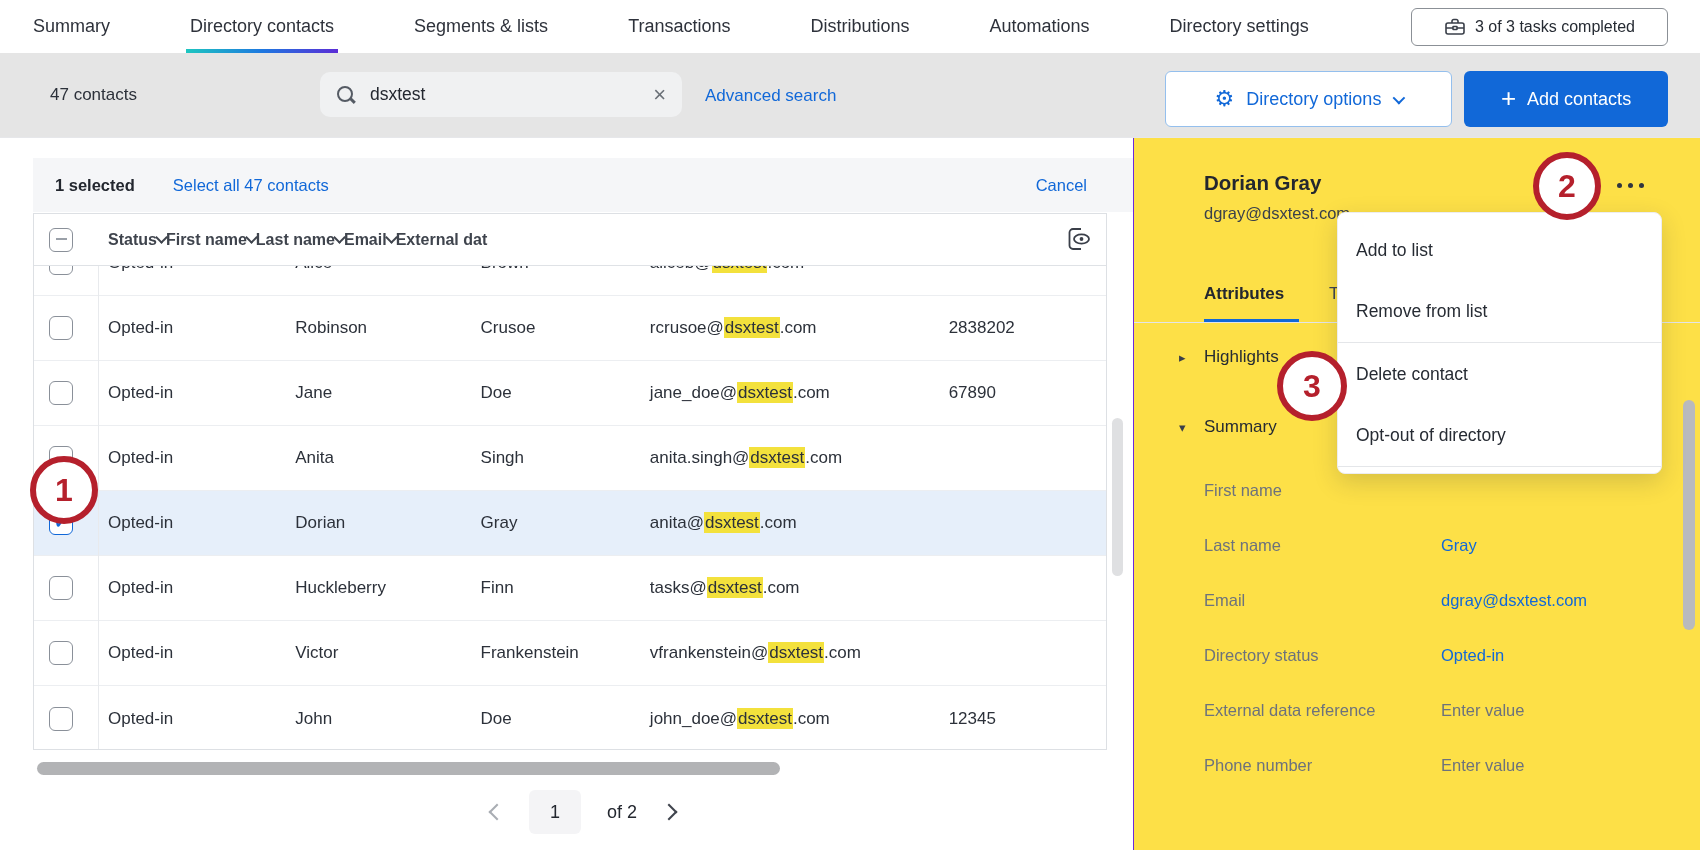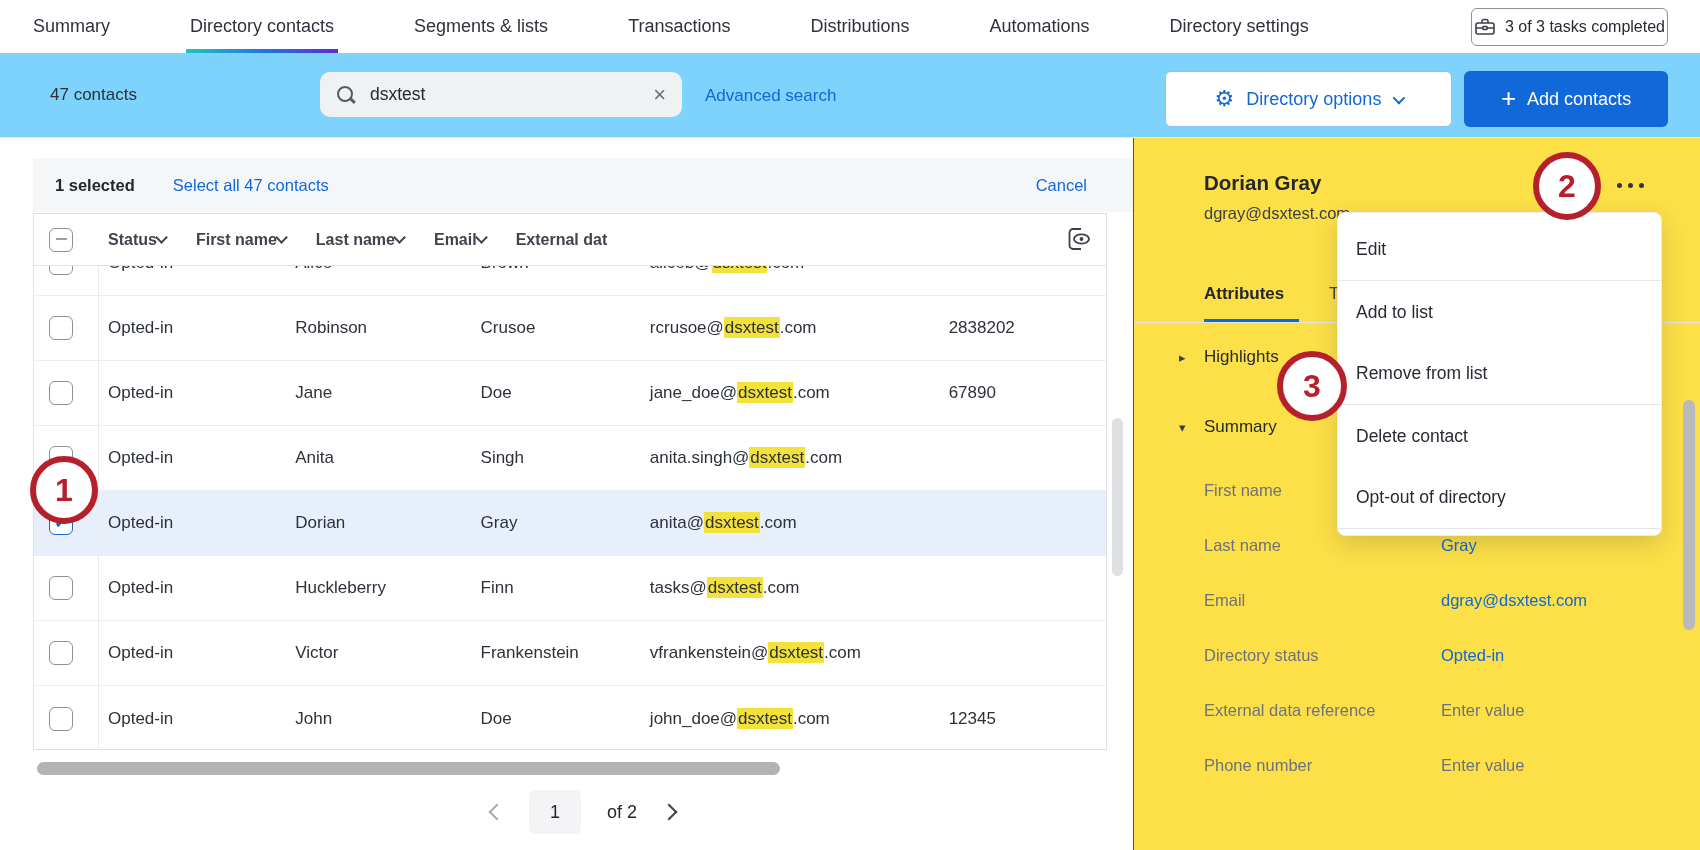--- a/index.html
+++ b/index.html
@@ -8,25 +8,25 @@
     position:relative; background:#fff; overflow:hidden;
     font-family:"Liberation Sans", sans-serif; color:#262b33;
   }
   
   .topnav { position:absolute; top:0; left:0; right:0; height:53px;
     display:flex; align-items:center; gap:80px; padding-left:33px; background:#fff; }
   .nav-tab { font-size:18px; color:#2e323b; height:53px; display:flex; align-items:center;
     position:relative; cursor:pointer; white-space:nowrap; }
   .nav-tab.active::after { content:""; position:absolute; left:-4px; right:-4px; bottom:0; height:4px;
     background:linear-gradient(90deg,#1ec6c0,#1e78e0,#5b2dd6); }
-  .tasks-btn { position:absolute; right:32px; top:8px; height:38px; padding:0 2px;
+  .tasks-btn { position:absolute; right:32px; top:8px; height:38px; padding:0 32px;
     border:1px solid #8b9096; border-radius:6px; background:#fff; display:flex; align-items:center; gap:9px;
     font-size:16px; color:#262b33; cursor:pointer; }
   
-  .toolbar { position:absolute; top:53px; left:0; right:0; height:85px; border-bottom:1px solid #e6e7ea; background:#7dd3fc; }
+  .toolbar { position:absolute; top:53px; left:0; right:0; height:85px; border-bottom:1px solid #e6e7ea; background:#e5e5e5; }
   .contact-count { position:absolute; left:50px; top:32px; font-size:17px; color:#2c313a; }
   .search { position:absolute; left:320px; top:19px; width:362px; height:45px; background:#f0f1f2;
     border-radius:10px; display:flex; align-items:center; padding:0 16px; gap:14px; }
   .mag { position:relative; width:20px; height:20px; flex:0 0 auto; }
   .mag::before { content:""; position:absolute; left:1px; top:1px; width:12px; height:12px;
     border:2px solid #555b64; border-radius:50%; }
   .mag::after { content:""; position:absolute; left:13px; top:14px; width:7px; height:2.5px;
     background:#555b64; transform:rotate(45deg); }
   .search input { flex:1; border:none; outline:none; background:transparent; font-size:17.5px;
     color:#23272f; font-family:"Liberation Sans",sans-serif; }
@@ -48,21 +48,21 @@
     display:flex; align-items:center; padding:0 46px 0 22px; gap:38px; font-size:16.5px; }
   .sel-count { font-weight:bold; color:#23272f; }
   .sel-link { color:#1168d8; cursor:pointer; }
   .sel-cancel { margin-left:auto; color:#1168d8; cursor:pointer; }
   
   .dtable { position:absolute; left:33px; top:75px; width:1074px; height:537px;
     border:1px solid #dde0e4; background:#fff; }
   .col-sep { position:absolute; left:64px; top:0; bottom:0; width:1px; background:#e8eaed; z-index:2; }
   .thead { position:relative; height:52px; border-bottom:1px solid #dfe2e6; display:flex;
     align-items:center; padding-left:74px; z-index:3; background:#fff; }
-  .hcell { display:flex; align-items:center; justify-content:space-between; padding-right:30px;
+  .hcell { display:flex; align-items:center; justify-content:space-between; 
     font-weight:bold; font-size:16px; color:#3f444d; cursor:pointer; }
   .hcell .hchev { display:none; width:9px; height:9px; border-right:2px solid #3f444d;
     border-bottom:2px solid #3f444d; transform:rotate(45deg); margin-top:-4px; }
   .hcell.chevron .hchev { display:inline-block; }
   .c0 { width:188px; } .c1 { width:170px; } .c2 { width:170px;margin-left:16px; } .c3 { width:300px; } .c4 { width:158px; padding-right:0; }
   .eye-btn { position:absolute; right:12px; top:11px; width:30px; height:30px; cursor:pointer; }
   .tbody { position:absolute; top:52px; left:0; right:0; bottom:0; overflow:hidden; }
   .rows { margin-top:-35px; }
   .row { height:65px; display:flex; align-items:center; padding-left:74px; position:relative;
     border-bottom:1px solid #eceef1; font-size:17px; color:#2c313a; cursor:pointer; background:#fff; }
@@ -372,21 +372,20 @@
         <div class="frow">
           <span class="flabel">Phone number</span>
           <span class="fvalue">Enter value</span>
         </div>
       </div>
     <div class="vscroll-panel"></div>
   </div>
 
   <div class="menu">
 
-      <div class="mitem divider_after">Edit</div>
 
       <div class="mitem">Add to list</div>
 
       <div class="mitem divider_after">Remove from list</div>
 
       <div class="mitem">Delete contact</div>
 
       <div class="mitem divider_after">Opt-out of directory</div>
     </div>
 

